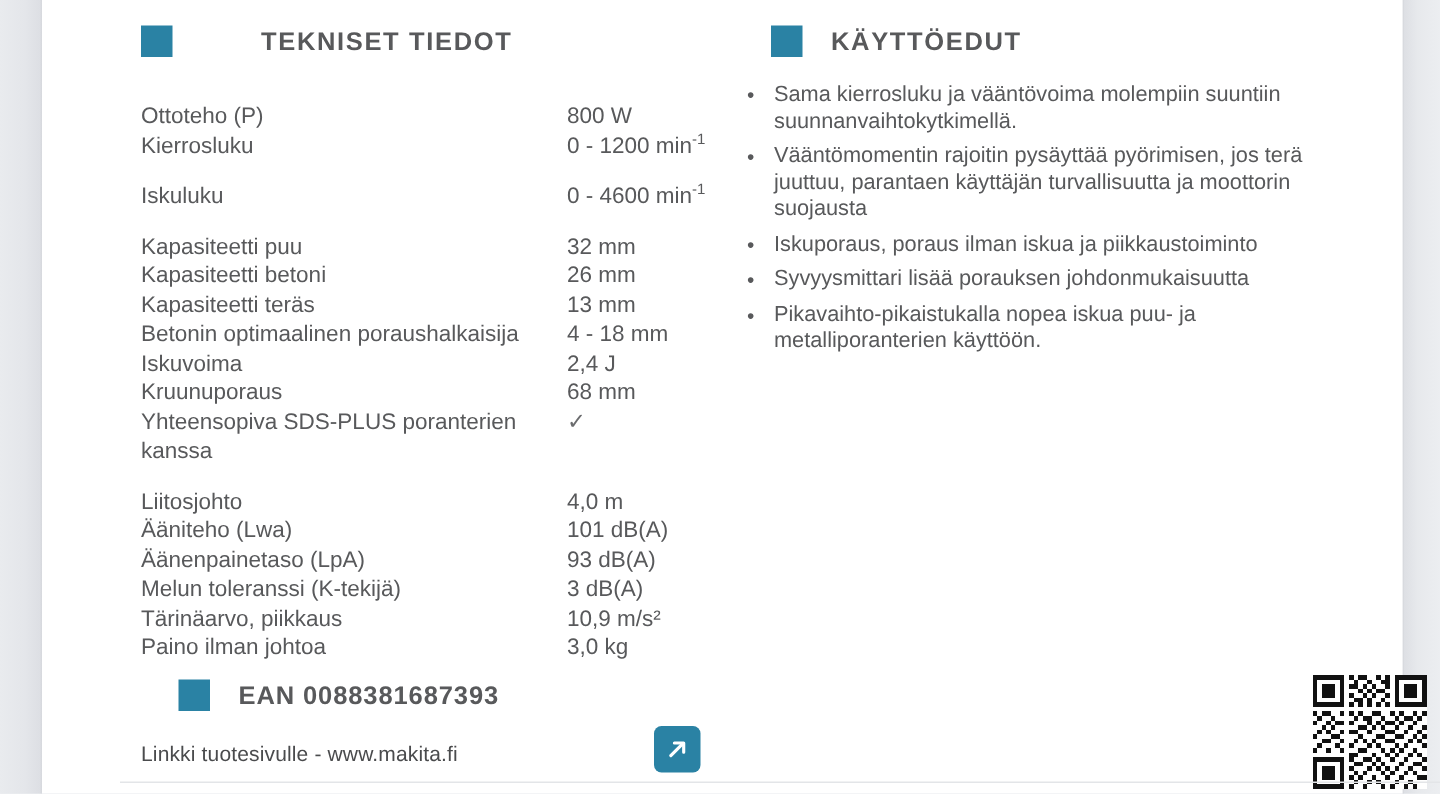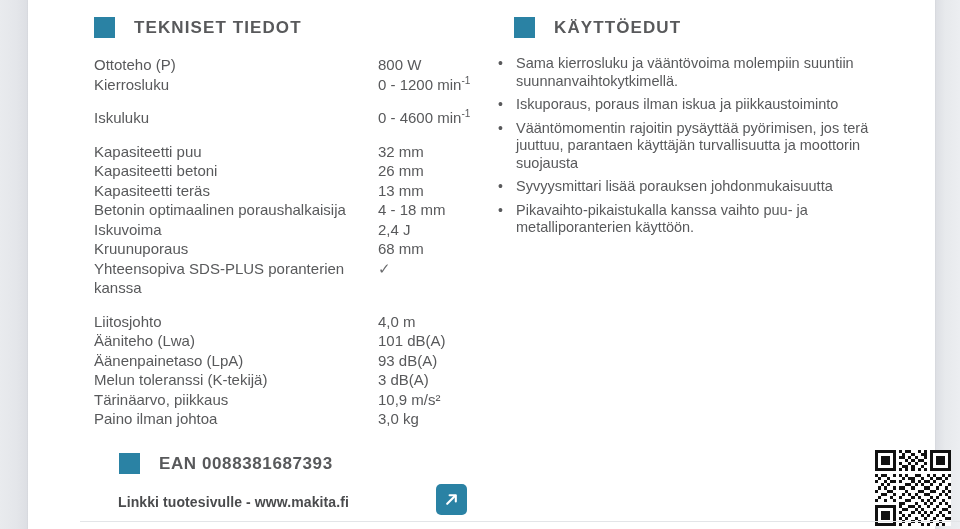--- a/index.html
+++ b/index.html
@@ -50,33 +50,33 @@
   }
   .sec-title {
     margin-left: 19px;
     font-size: 17px;
     font-weight: bold;
     color: #58595b;
     letter-spacing: 1.1px;
     white-space: nowrap;
   }
 
-  #head-tech { left: 66px; top: 17px; }
+  #head-tech { left: 66px; top: 17px; gap: 40px; }
   #head-benefits { left: 486px; top: 17px; }
   #head-ean { left: 66px; top: 453px; padding-left: 25px; }
   #head-ean .sec-title {
     letter-spacing: 0.6px;
     font-size: 17px;
   }
 
   
   #spec-table {
     position: absolute;
     left: 66px;
-    top: 55px;
+    top: 68px;
     width: 400px;
   }
   .spec-group { margin-bottom: 14px; }
   .spec-group:last-child { margin-bottom: 0; }
   .spec-row {
     display: flex;
     align-items: flex-start;
     line-height: 19.5px;
     font-size: 15px;
     color: #58595b;
@@ -128,25 +128,24 @@
   
   #link-row {
     position: absolute;
     left: 66px;
     top: 494px;
     display: flex;
     align-items: center;
   }
   #link-text {
     font-size: 14px;
-    font-weight: bold;
+    font-weight: normal;
     color: #4a4b4d;
     letter-spacing: 0.1px;
     white-space: nowrap;
-    margin-left: 24px;
   }
   #link-button {
     position: absolute;
     left: 408px;
     top: 484px;
     width: 31px;
     height: 31px;
     background: #2a82a4;
     border-radius: 5px;
     display: flex;
@@ -257,24 +256,24 @@
       </div>
     </div>
 
   <div class="sec-head" id="head-benefits">
     <span class="sec-marker"></span>
     <span class="sec-title">KÄYTTÖEDUT</span>
   </div>
 
   <ul id="benefits-list">
       <li>Sama kierrosluku ja vääntövoima molempiin suuntiin suunnanvaihtokytkimellä.</li>
+      <li>Vääntömomentin rajoitin pysäyttää pyörimisen, jos terä juuttuu, parantaen käyttäjän turvallisuutta ja moottorin suojausta</li>
       <li>Iskuporaus, poraus ilman iskua ja piikkaustoiminto</li>
-      <li>Vääntömomentin rajoitin pysäyttää pyörimisen, jos terä juuttuu, parantaen käyttäjän turvallisuutta ja moottorin suojausta</li>
       <li>Syvyysmittari lisää porauksen johdonmukaisuutta</li>
-      <li>Pikavaihto-pikaistukalla kanssa vaihto puu- ja metalliporanterien käyttöön.</li>
+      <li>Pikavaihto-pikaistukalla nopea iskua puu- ja metalliporanterien käyttöön.</li>
     </ul>
 
   <div class="sec-head" id="head-ean">
     <span class="sec-marker"></span>
     <span class="sec-title">EAN 0088381687393</span>
   </div>
 
   <div id="link-row">
     <span id="link-text">Linkki tuotesivulle - www.makita.fi</span>
   </div>

